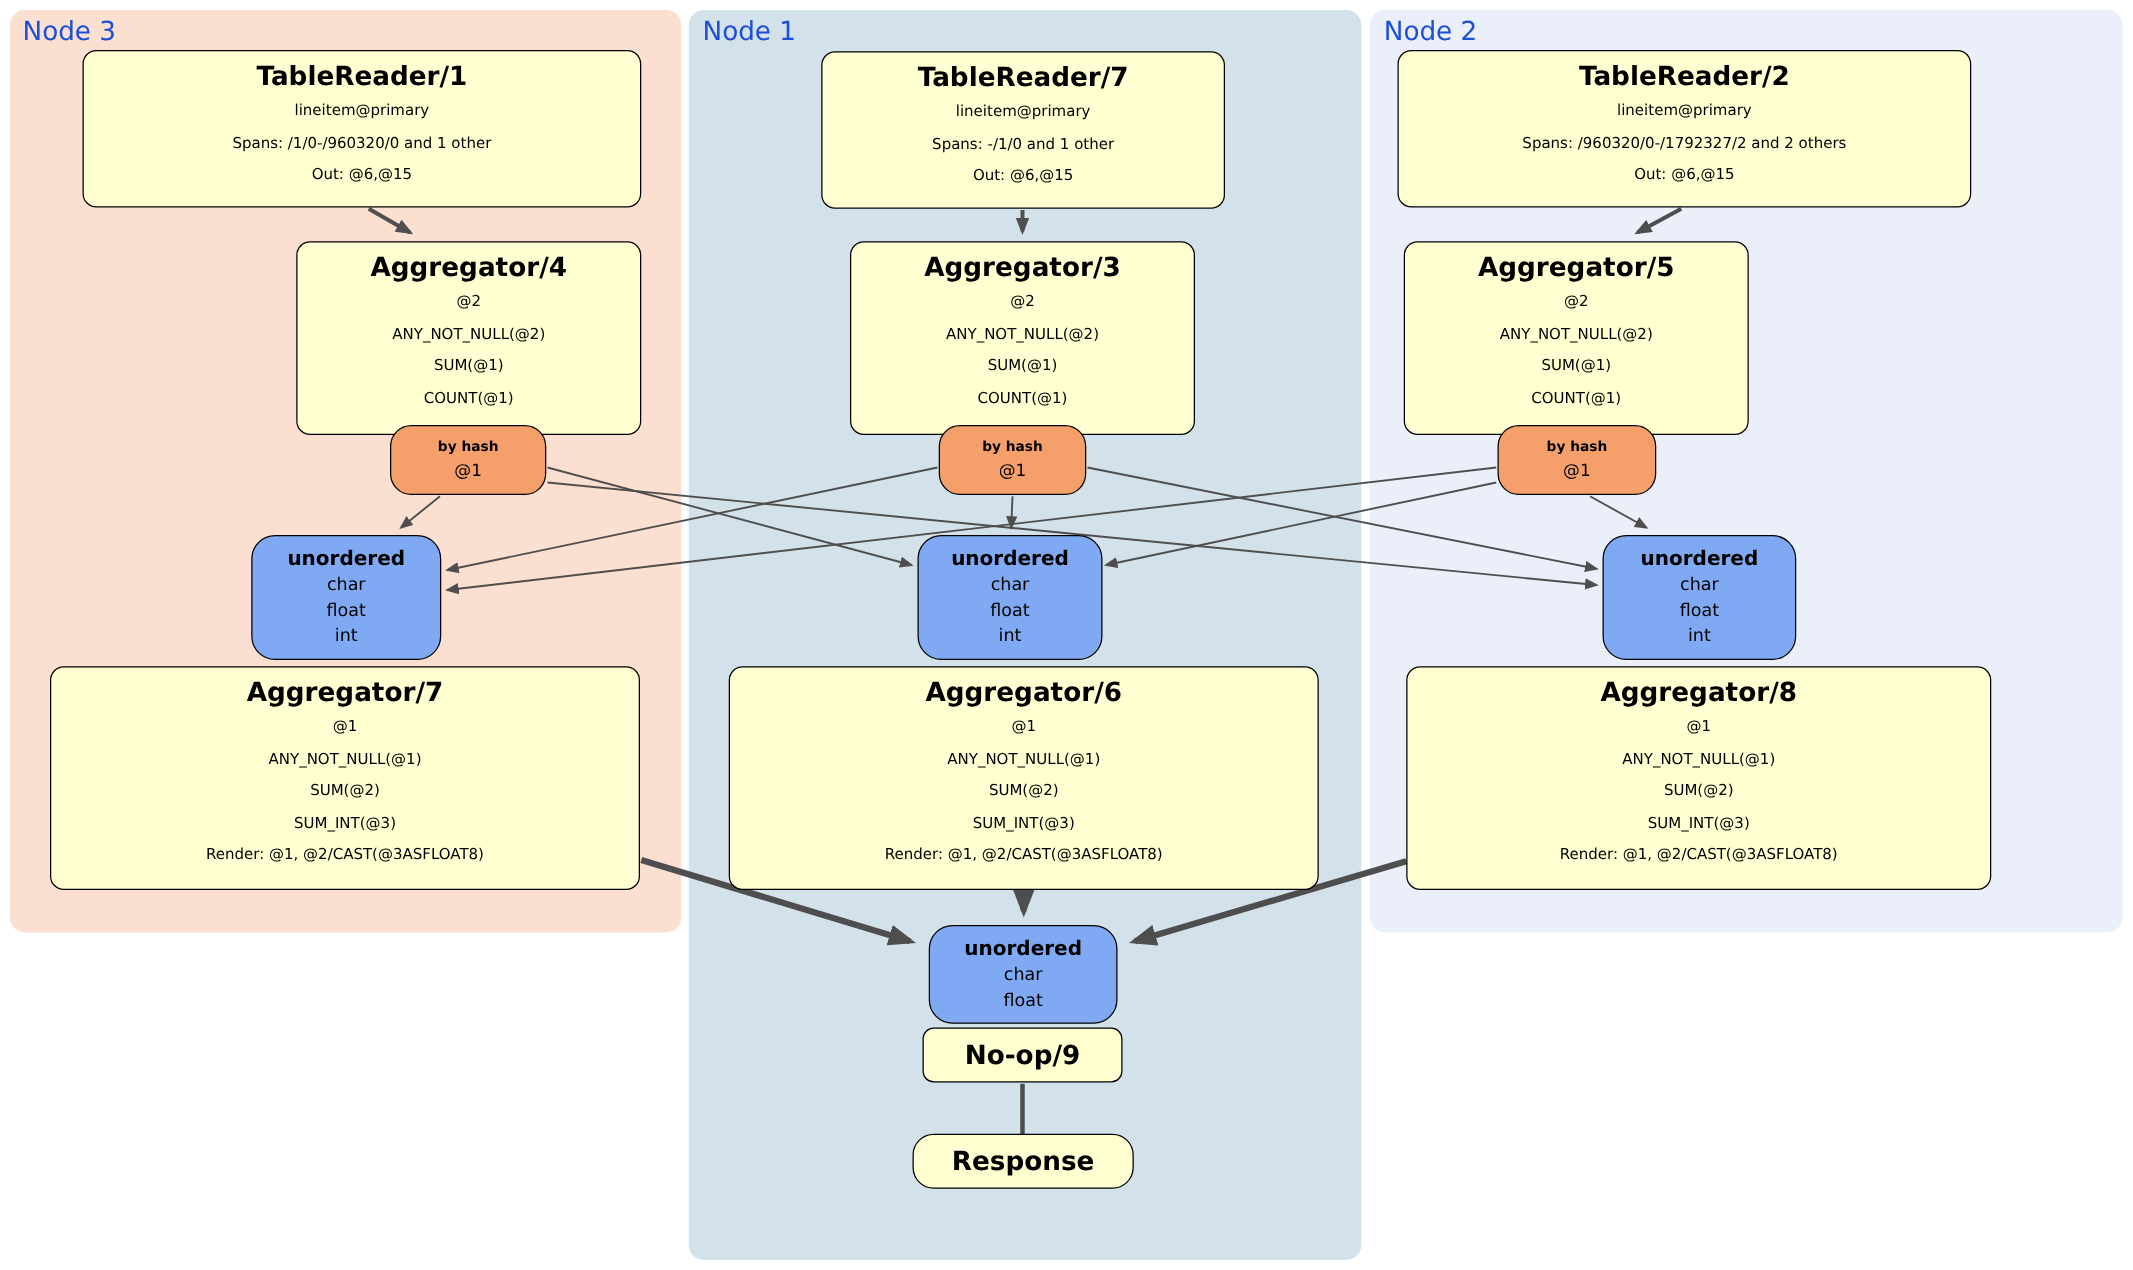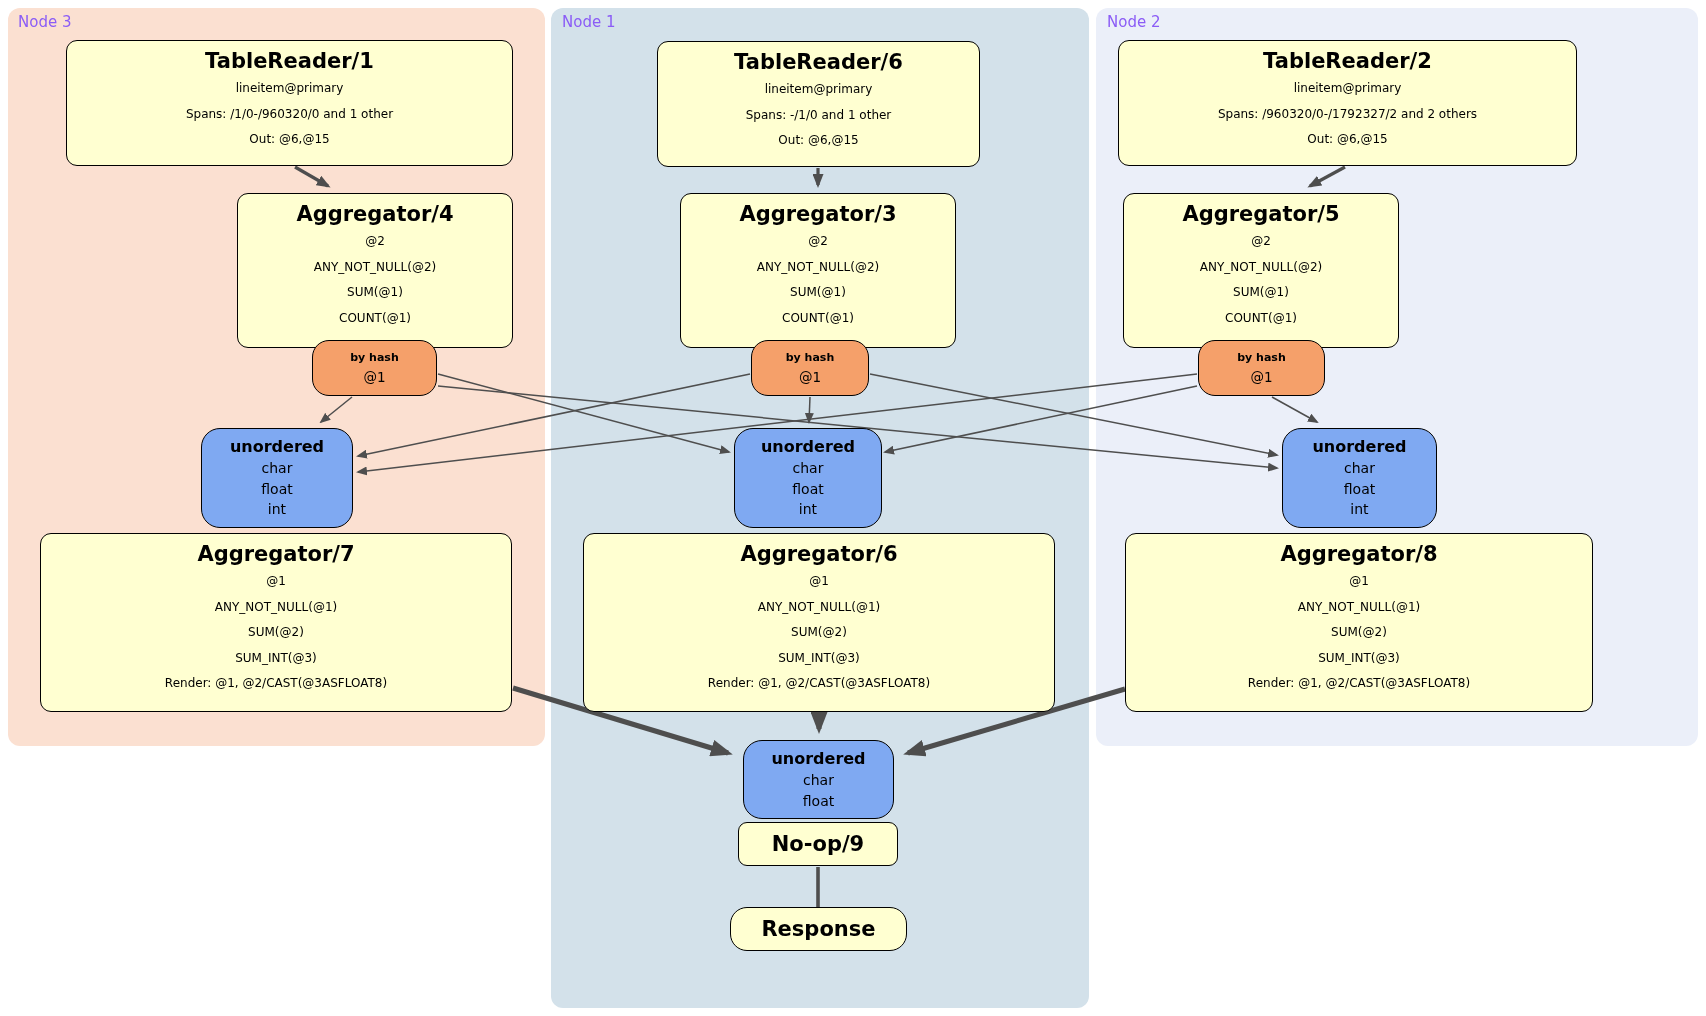--- a/index.html
+++ b/index.html
@@ -5,21 +5,21 @@
   html,body{margin:0;padding:0;background:#ffffff;}
   #canvas{
     position:relative;width:1706px;height:1016px;
     font-family:"DejaVu Sans",sans-serif;background:#ffffff;overflow:hidden;
   }
   .region{position:absolute;border-radius:12px;}
   .region-node3{background:#FBE0D1;}
   .region-node1{background:#D3E1EA;}
   .region-node2{background:#EBEFF9;}
   .region-label{
-    position:absolute;font-size:15px;color:#8b5cf6;white-space:nowrap;
+    position:absolute;font-size:21px;color:#1d4ed8;white-space:nowrap;
   }
   svg.edges{position:absolute;left:0;top:0;z-index:2;}
   .opbox{
     position:absolute;z-index:3;box-sizing:border-box;
     background:#FFFFD1;border:1.6px solid #000;border-radius:11px;
     text-align:center;white-space:nowrap;
   }
   .opbox .box-title{font-size:21px;font-weight:bold;line-height:30px;padding-top:5px;}
   .opbox .box-line{font-size:12px;line-height:25.5px;}
   .router{
@@ -120,21 +120,21 @@
   <div class="opbox" style="left:40px;top:533px;width:472px;height:179px;">
     <div class="box-title">Aggregator/7</div>
     <div class="box-line">@1</div>
     <div class="box-line">ANY_NOT_NULL(@1)</div>
     <div class="box-line">SUM(@2)</div>
     <div class="box-line">SUM_INT(@3)</div>
     <div class="box-line">Render: @1, @2/CAST(@3ASFLOAT8)</div>
   </div>
 
   <div class="opbox" style="left:657px;top:41px;width:323px;height:126px;">
-    <div class="box-title">TableReader/6</div>
+    <div class="box-title">TableReader/7</div>
     <div class="box-line">lineitem@primary</div>
     <div class="box-line">Spans: -/1/0 and 1 other</div>
     <div class="box-line">Out: @6,@15</div>
   </div>
 
   <div class="opbox" style="left:680px;top:193px;width:276px;height:155px;">
     <div class="box-title">Aggregator/3</div>
     <div class="box-line">@2</div>
     <div class="box-line">ANY_NOT_NULL(@2)</div>
     <div class="box-line">SUM(@1)</div>

